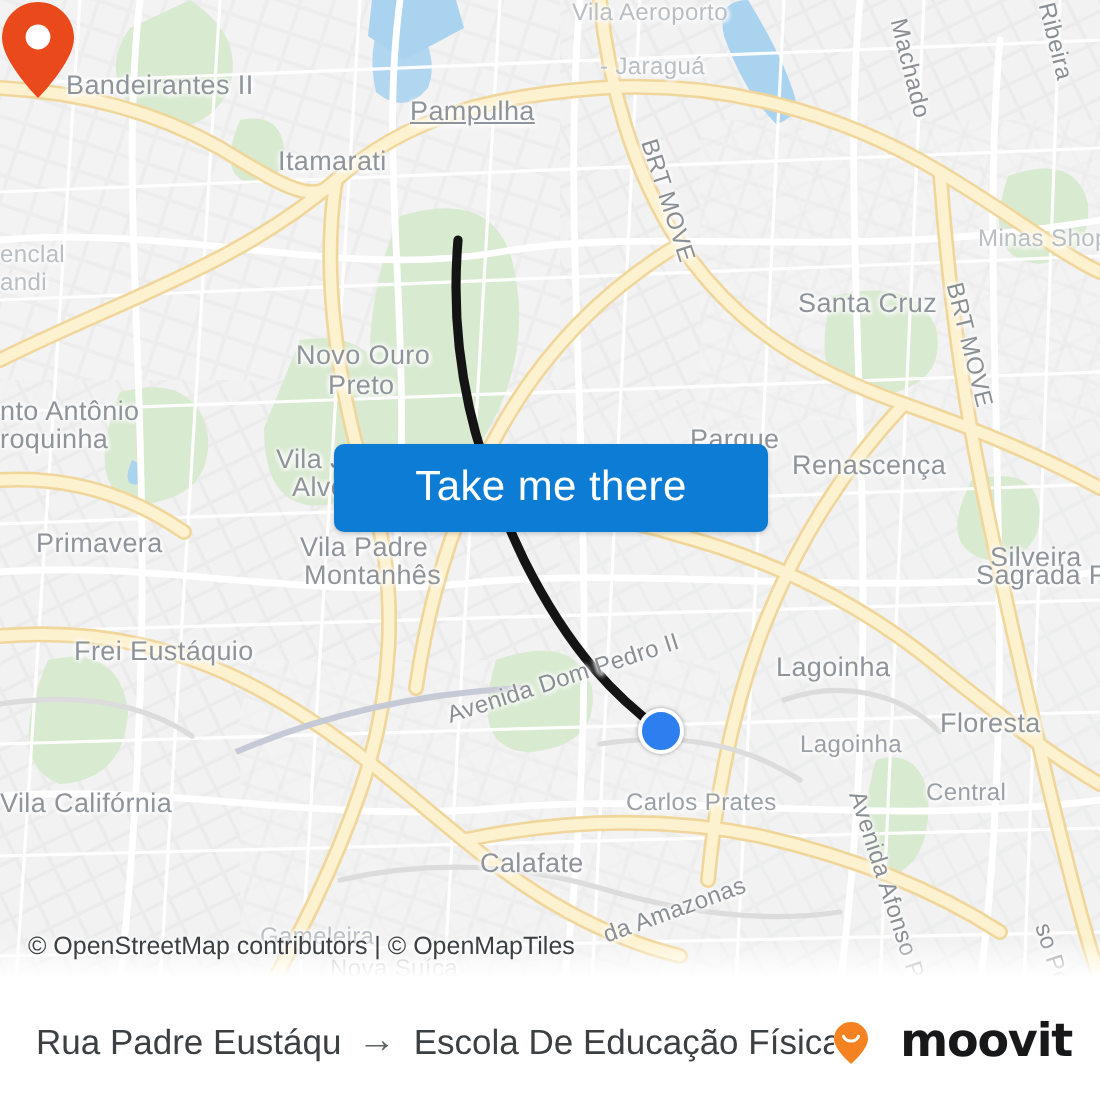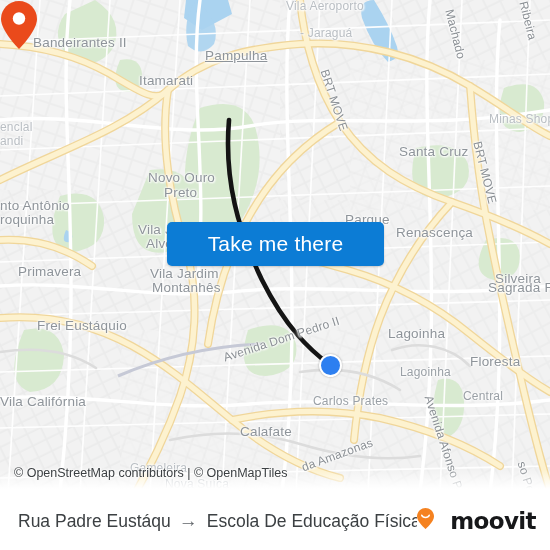--- a/index.html
+++ b/index.html
@@ -62,21 +62,21 @@
     position:absolute; left:0; top:492px; width:550px; height:58px;
     background:#fff; display:flex; align-items:center; padding:0 14px 0 18px;
   }
   #route-text {
     display:flex; align-items:center; gap:9px; flex:1; min-width:0;
     color:#3c4043; font-size:17.5px; white-space:nowrap; overflow:hidden;
   }
   #route-from, #route-to { overflow:hidden; text-overflow:clip; }
   #route-arrow { color:#5f6368; font-size:19px; flex:0 0 auto; }
 
-  #logo { display:flex; gap:16px; flex:0 0 auto; }
+  #logo { display:flex; align-items:center; gap:16px; flex:0 0 auto; }
   #logo-mark { width:17px; height:21px; flex:0 0 auto; }
   #logo-text { font-size:23px; font-weight:bold; color:#17181a;
                letter-spacing:-.6px; font-family:"DejaVu Sans", sans-serif; }
 </style>
 </head>
 <body>
 
 <div id="app">
 
   <div id="map">
@@ -208,21 +208,21 @@
         <div class="map-label dim" style="left: 300px; top: 27px;">- Jaraguá</div>
         <div class="map-label dim" style="left: 489px; top: 113px;">Minas Shopping</div>
         <div class="map-label big" style="left: 399px; top: 144px;">Santa Cruz</div>
         <div class="map-label big" style="left: 148px; top: 170px;">Novo Ouro</div>
         <div class="map-label big" style="left: 164px; top: 185px;">Preto</div>
         <div class="map-label big" style="left: 345px; top: 212px;">Parque</div>
         <div class="map-label big" style="left: 396px; top: 225px;">Renascença</div>
         <div class="map-label big" style="left: 495px; top: 226px; margin-top: 45px;">Silveira</div>
         <div class="map-label big" style="left: 138px; top: 222px;">Vila Ja…</div>
         <div class="map-label big" style="left: 146px; top: 236px;">Alvo…</div>
-        <div class="map-label big" style="left: 150px; top: 266px;">Vila Jardim</div>
+        <div class="map-label big" style="left: 150px; top: 266px;">Vila Padre</div>
         <div class="map-label big" style="left: 152px; top: 280px;">Montanhês</div>
         <div class="map-label big" style="left: 488px; top: 280px;">Sagrada Fam…</div>
         <div class="map-label big" style="left: 18px; top: 264px;">Primavera</div>
         <div class="map-label dim" style="left: 0px; top: 121px;">enclal</div>
         <div class="map-label dim" style="left: 0px; top: 135px;">andi</div>
         <div class="map-label big" style="left: 0px; top: 198px;">nto Antônio</div>
         <div class="map-label big" style="left: 0px; top: 212px;">roquinha</div>
         <div class="map-label big" style="left: 37px; top: 318px;">Frei Eustáquio</div>
         <div class="map-label big" style="left: 388px; top: 326px;">Lagoinha</div>
         <div class="map-label " style="left: 400px; top: 366px;">Lagoinha</div>

